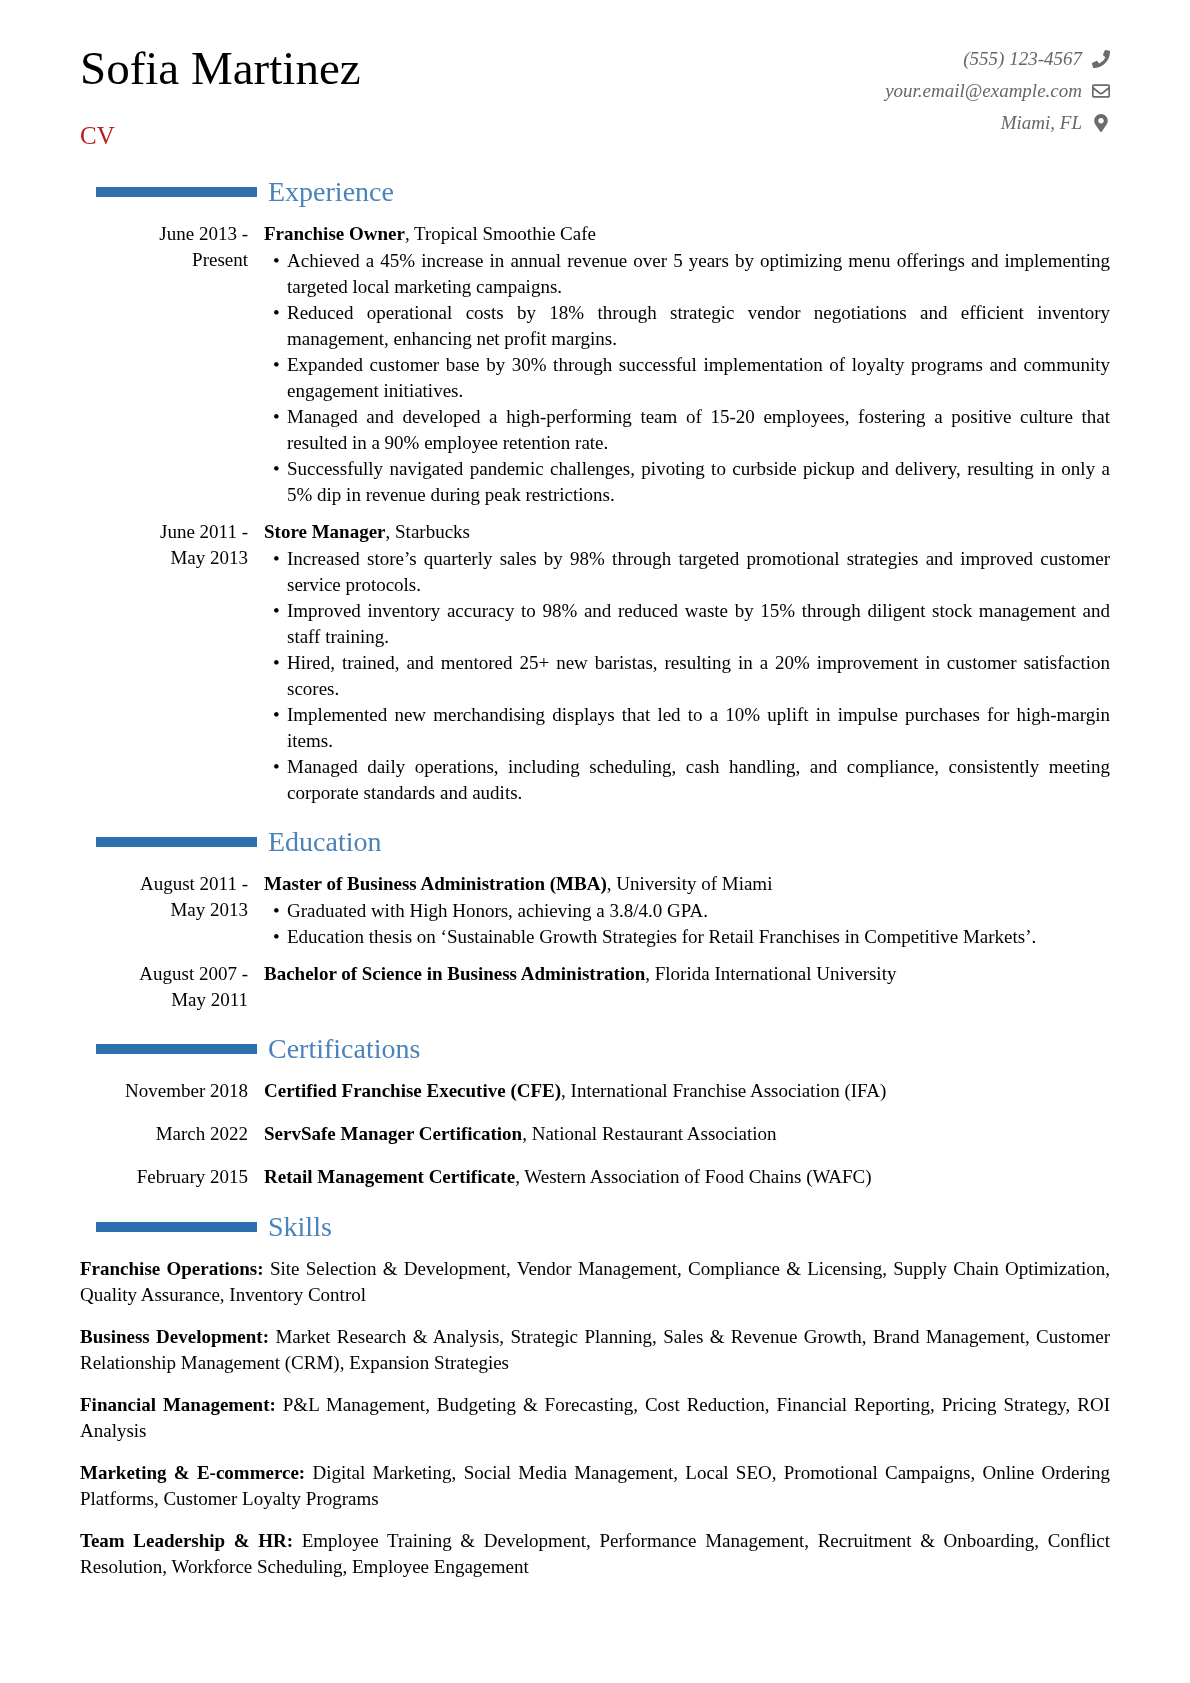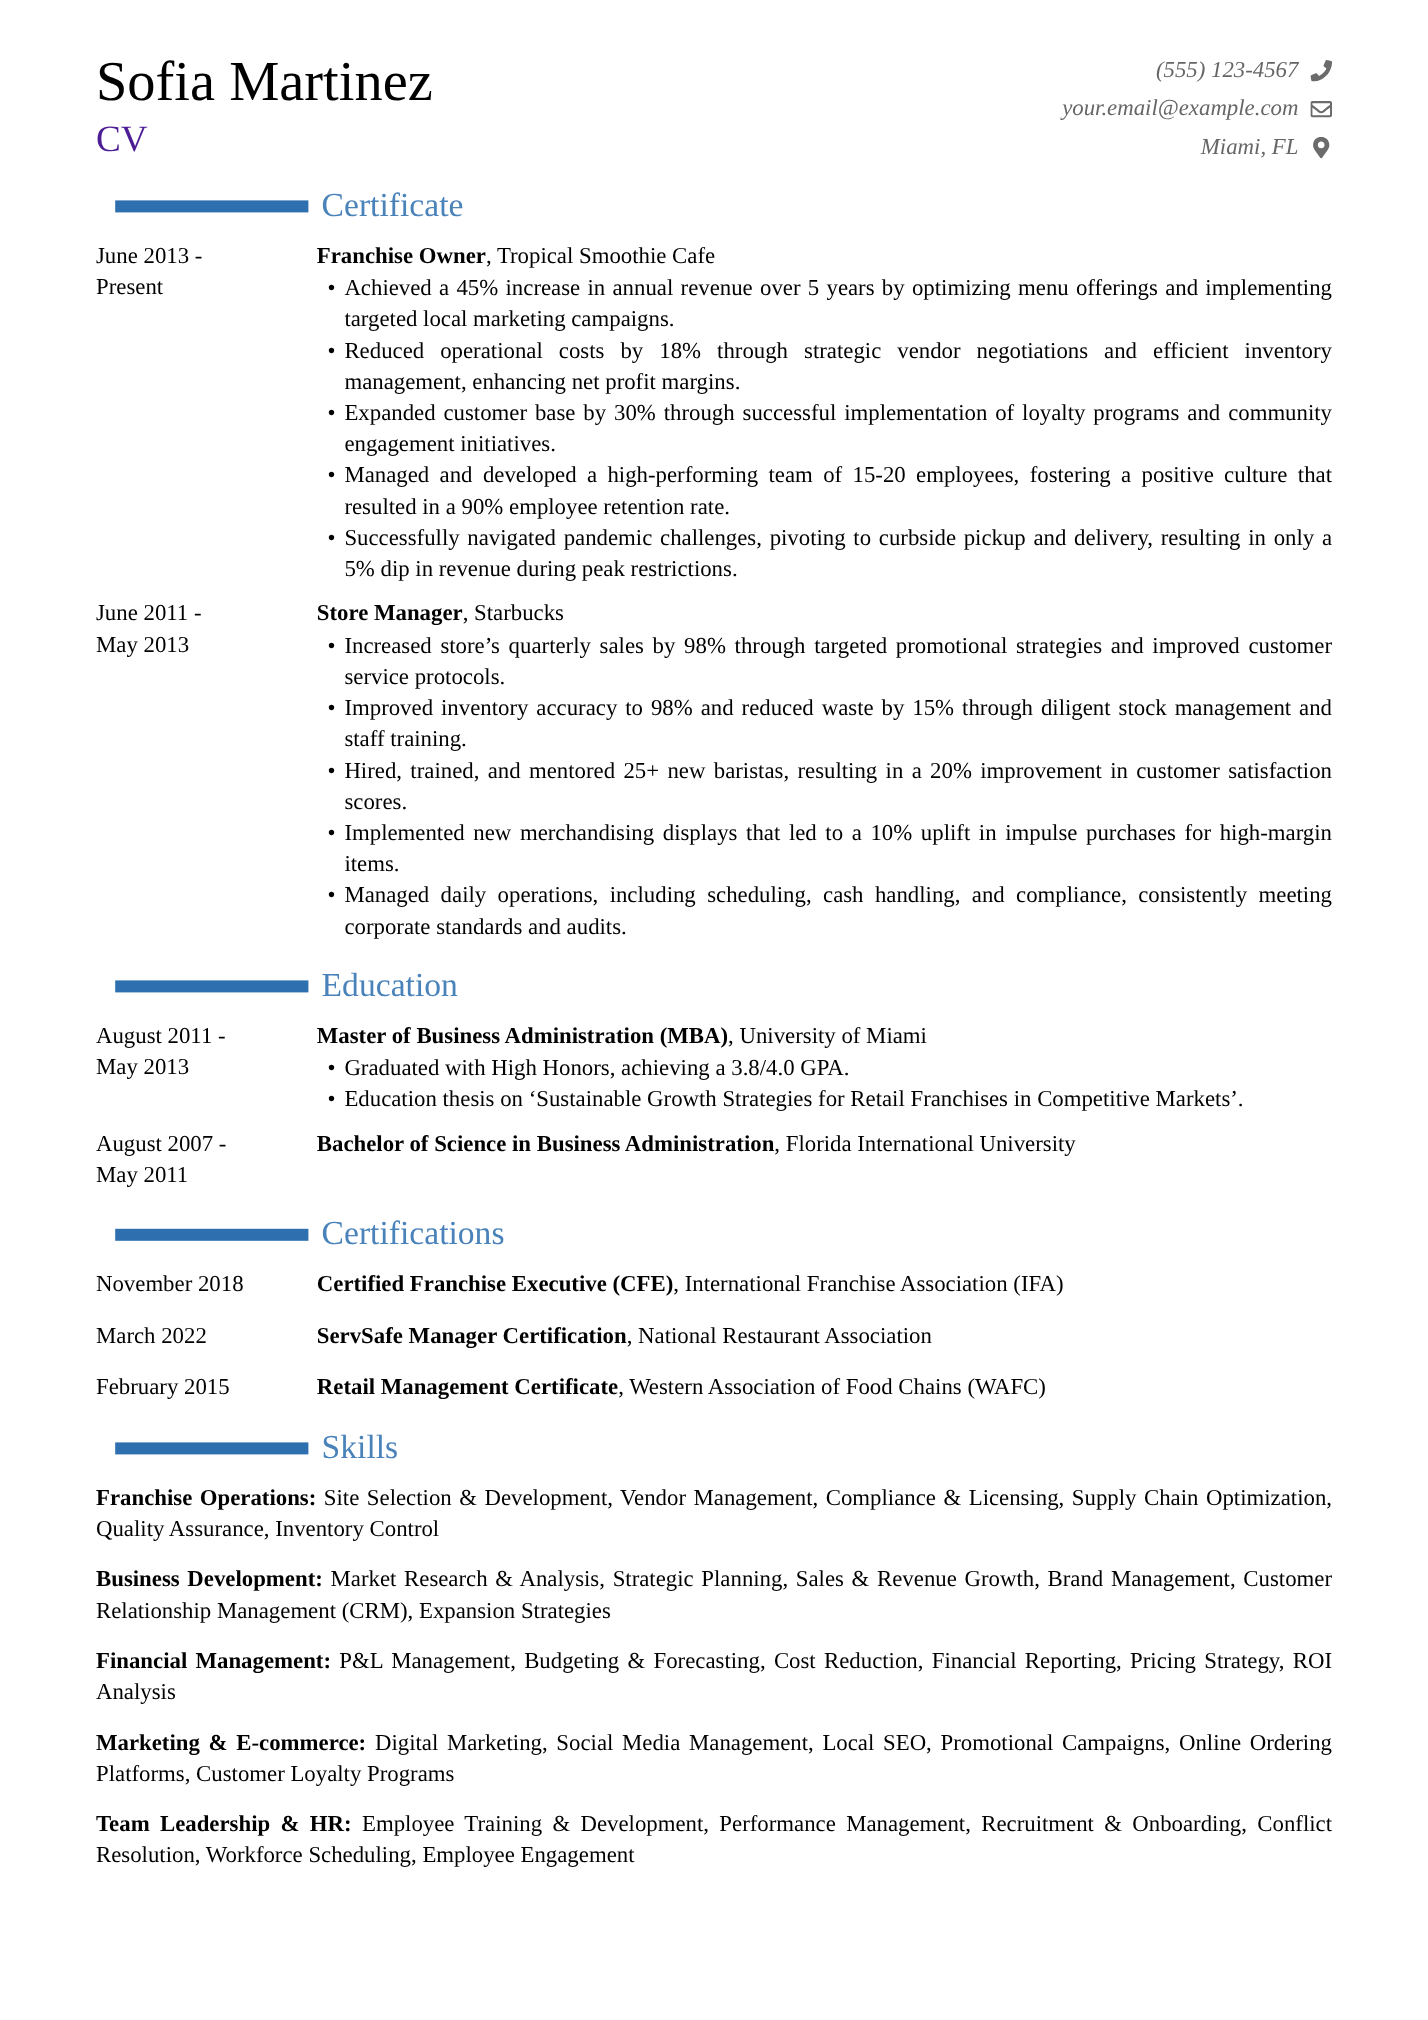--- a/index.html
+++ b/index.html
@@ -13,33 +13,33 @@
     padding: 40px 80px 0 80px;
     font-family: "Liberation Serif", "DejaVu Serif", serif;
     font-size: 19px;
     line-height: 26px;
     color: #000000;
     overflow: hidden;
   }
   
   .cv-header { position: relative; margin-bottom: 6px; }
   .cv-name { font-size: 47px; line-height: 56px; font-weight: 400; color: #000; }
-  .cv-subtitle { font-size: 31px; line-height: 40px; color: #4c1d95; margin-top: 0; }
+  .cv-subtitle { font-size: 25px; line-height: 40px; color: #b91c1c; margin-top: 20px; }
   .contact-block { position: absolute; top: 6px; right: 0; text-align: right; color: #666666; }
   .contact-row { display: flex; justify-content: flex-end; align-items: center; gap: 10px; margin-bottom: 6px; }
   .contact-row .cicon { width: 18px; height: 18px; flex: 0 0 auto; display: inline-flex; }
   .contact-row .cicon svg { width: 100%; height: 100%; fill: #6b6b6b; }
   .contact-text { font-size: 19px; color: #666666; font-style: italic; }
   
   .section-head { display: flex; align-items: center; margin-top: 20px; margin-bottom: 13px; }
   .section-bar { width: 161px; height: 10px; background: #2e6fb0; margin-left: 16px; }
   .section-title { font-size: 28px; line-height: 32px; color: #4a82ba; margin-left: 11px; }
   
   .entry { display: grid; grid-template-columns: 168px 1fr; column-gap: 16px; margin-bottom: 11px; }
-  .entry-date { text-align: left; white-space: pre-line; color: #000; }
+  .entry-date { text-align: right; white-space: pre-line; color: #000; }
   .entry-title-line { margin-bottom: 1px; }
   .entry-position { font-weight: 700; }
   .entry-company { }
   .sep { white-space: pre; }
   ul.bullets { list-style: none; margin-top: 1px; padding-left: 23px; }
   ul.bullets li { position: relative; text-align: justify; }
   ul.bullets li::before { content: "\2022"; position: absolute; left: -14px; }
   .cert-entry { margin-bottom: 16px; }
   
   .skill-para { margin-bottom: 16px; text-align: justify; }
@@ -78,21 +78,21 @@
               <path d="M172.3 501.7C27 291 0 269.4 0 192 0 86 86 0 192 0s192 86 192 192c0 77.4-27 99-172.3 309.7-9.5 13.8-29.9 13.8-39.4 0zM192 272c44.2 0 80-35.8 80-80s-35.8-80-80-80-80 35.8-80 80 35.8 80 80 80z"></path>
             </svg>
         </span>
       </div>
     </div>
   </div>
 
   <div class="section">
     <div class="section-head">
       <div class="section-bar"></div>
-      <div class="section-title">Certificate</div>
+      <div class="section-title">Experience</div>
     </div>
 
     <div class="entry">
       <div class="entry-date">June 2013 -
 Present</div>
       <div class="entry-body">
         <div class="entry-title-line"><span class="entry-position">Franchise Owner</span><span class="sep">, </span><span class="entry-company">Tropical Smoothie Cafe</span></div>
         <ul class="bullets">
           <li>Achieved a 45% increase in annual revenue over 5 years by optimizing menu offerings and implementing targeted local marketing campaigns.</li>
           <li>Reduced operational costs by 18% through strategic vendor negotiations and efficient inventory management, enhancing net profit margins.</li>

